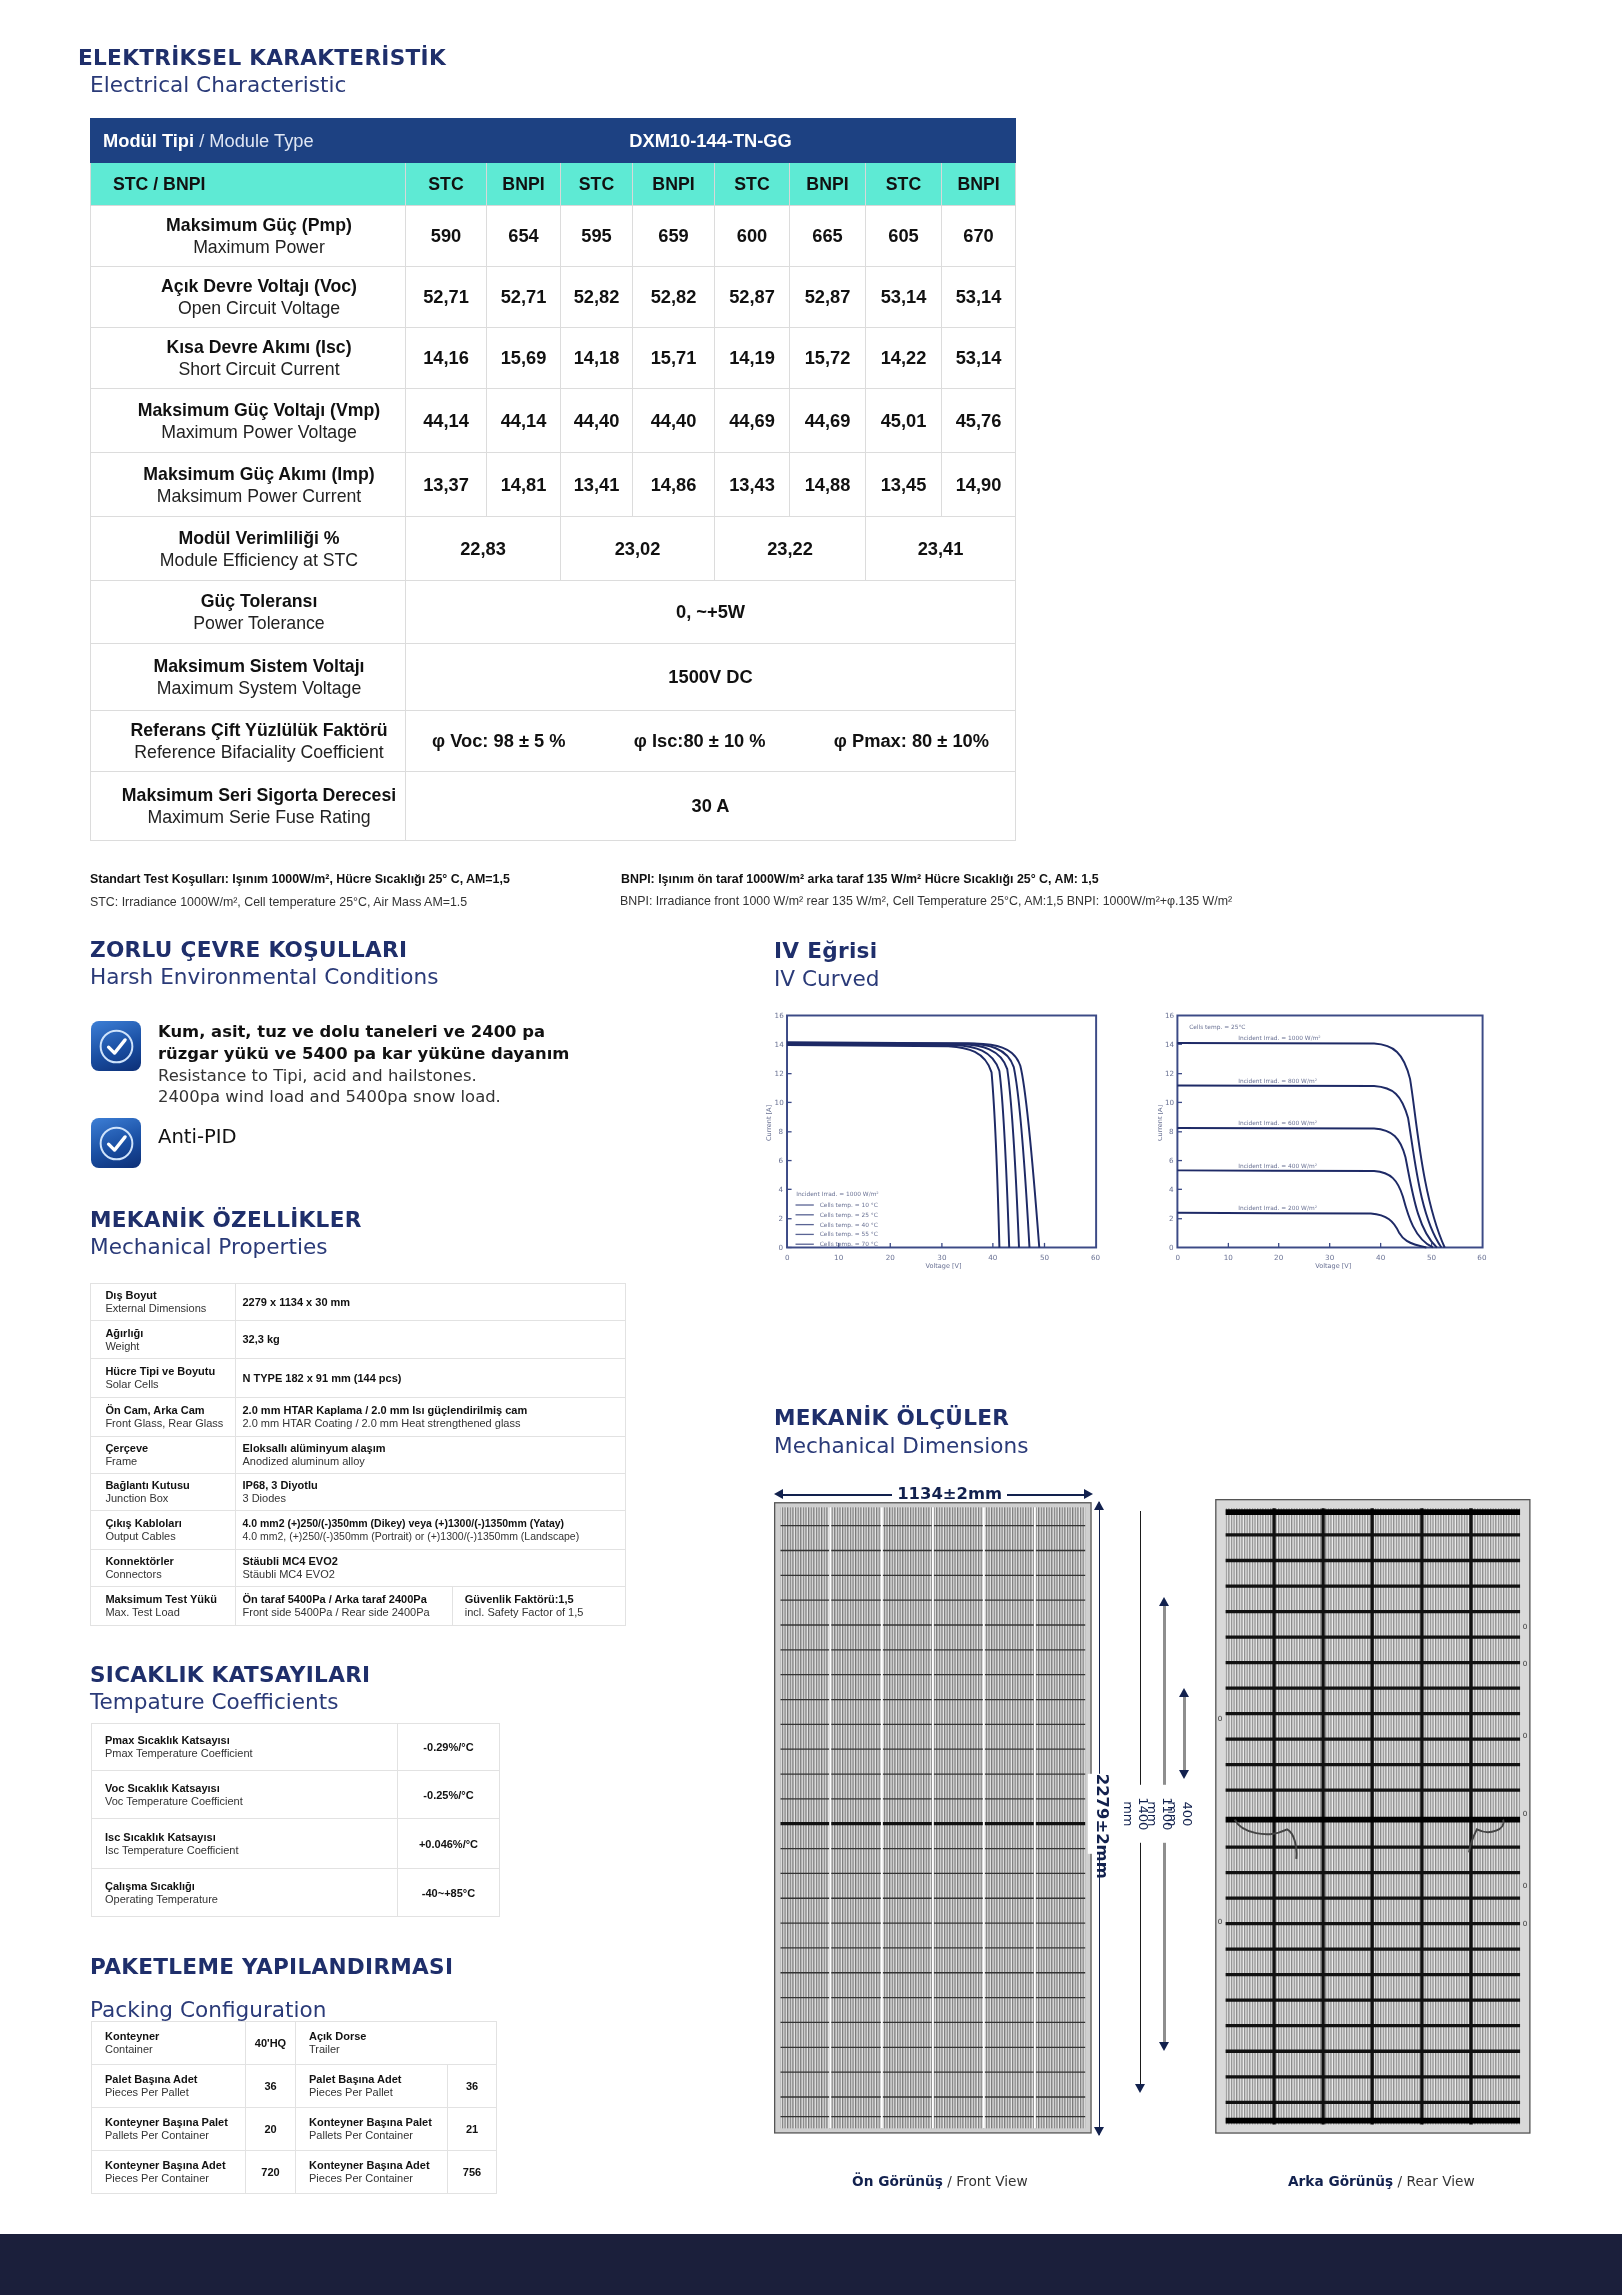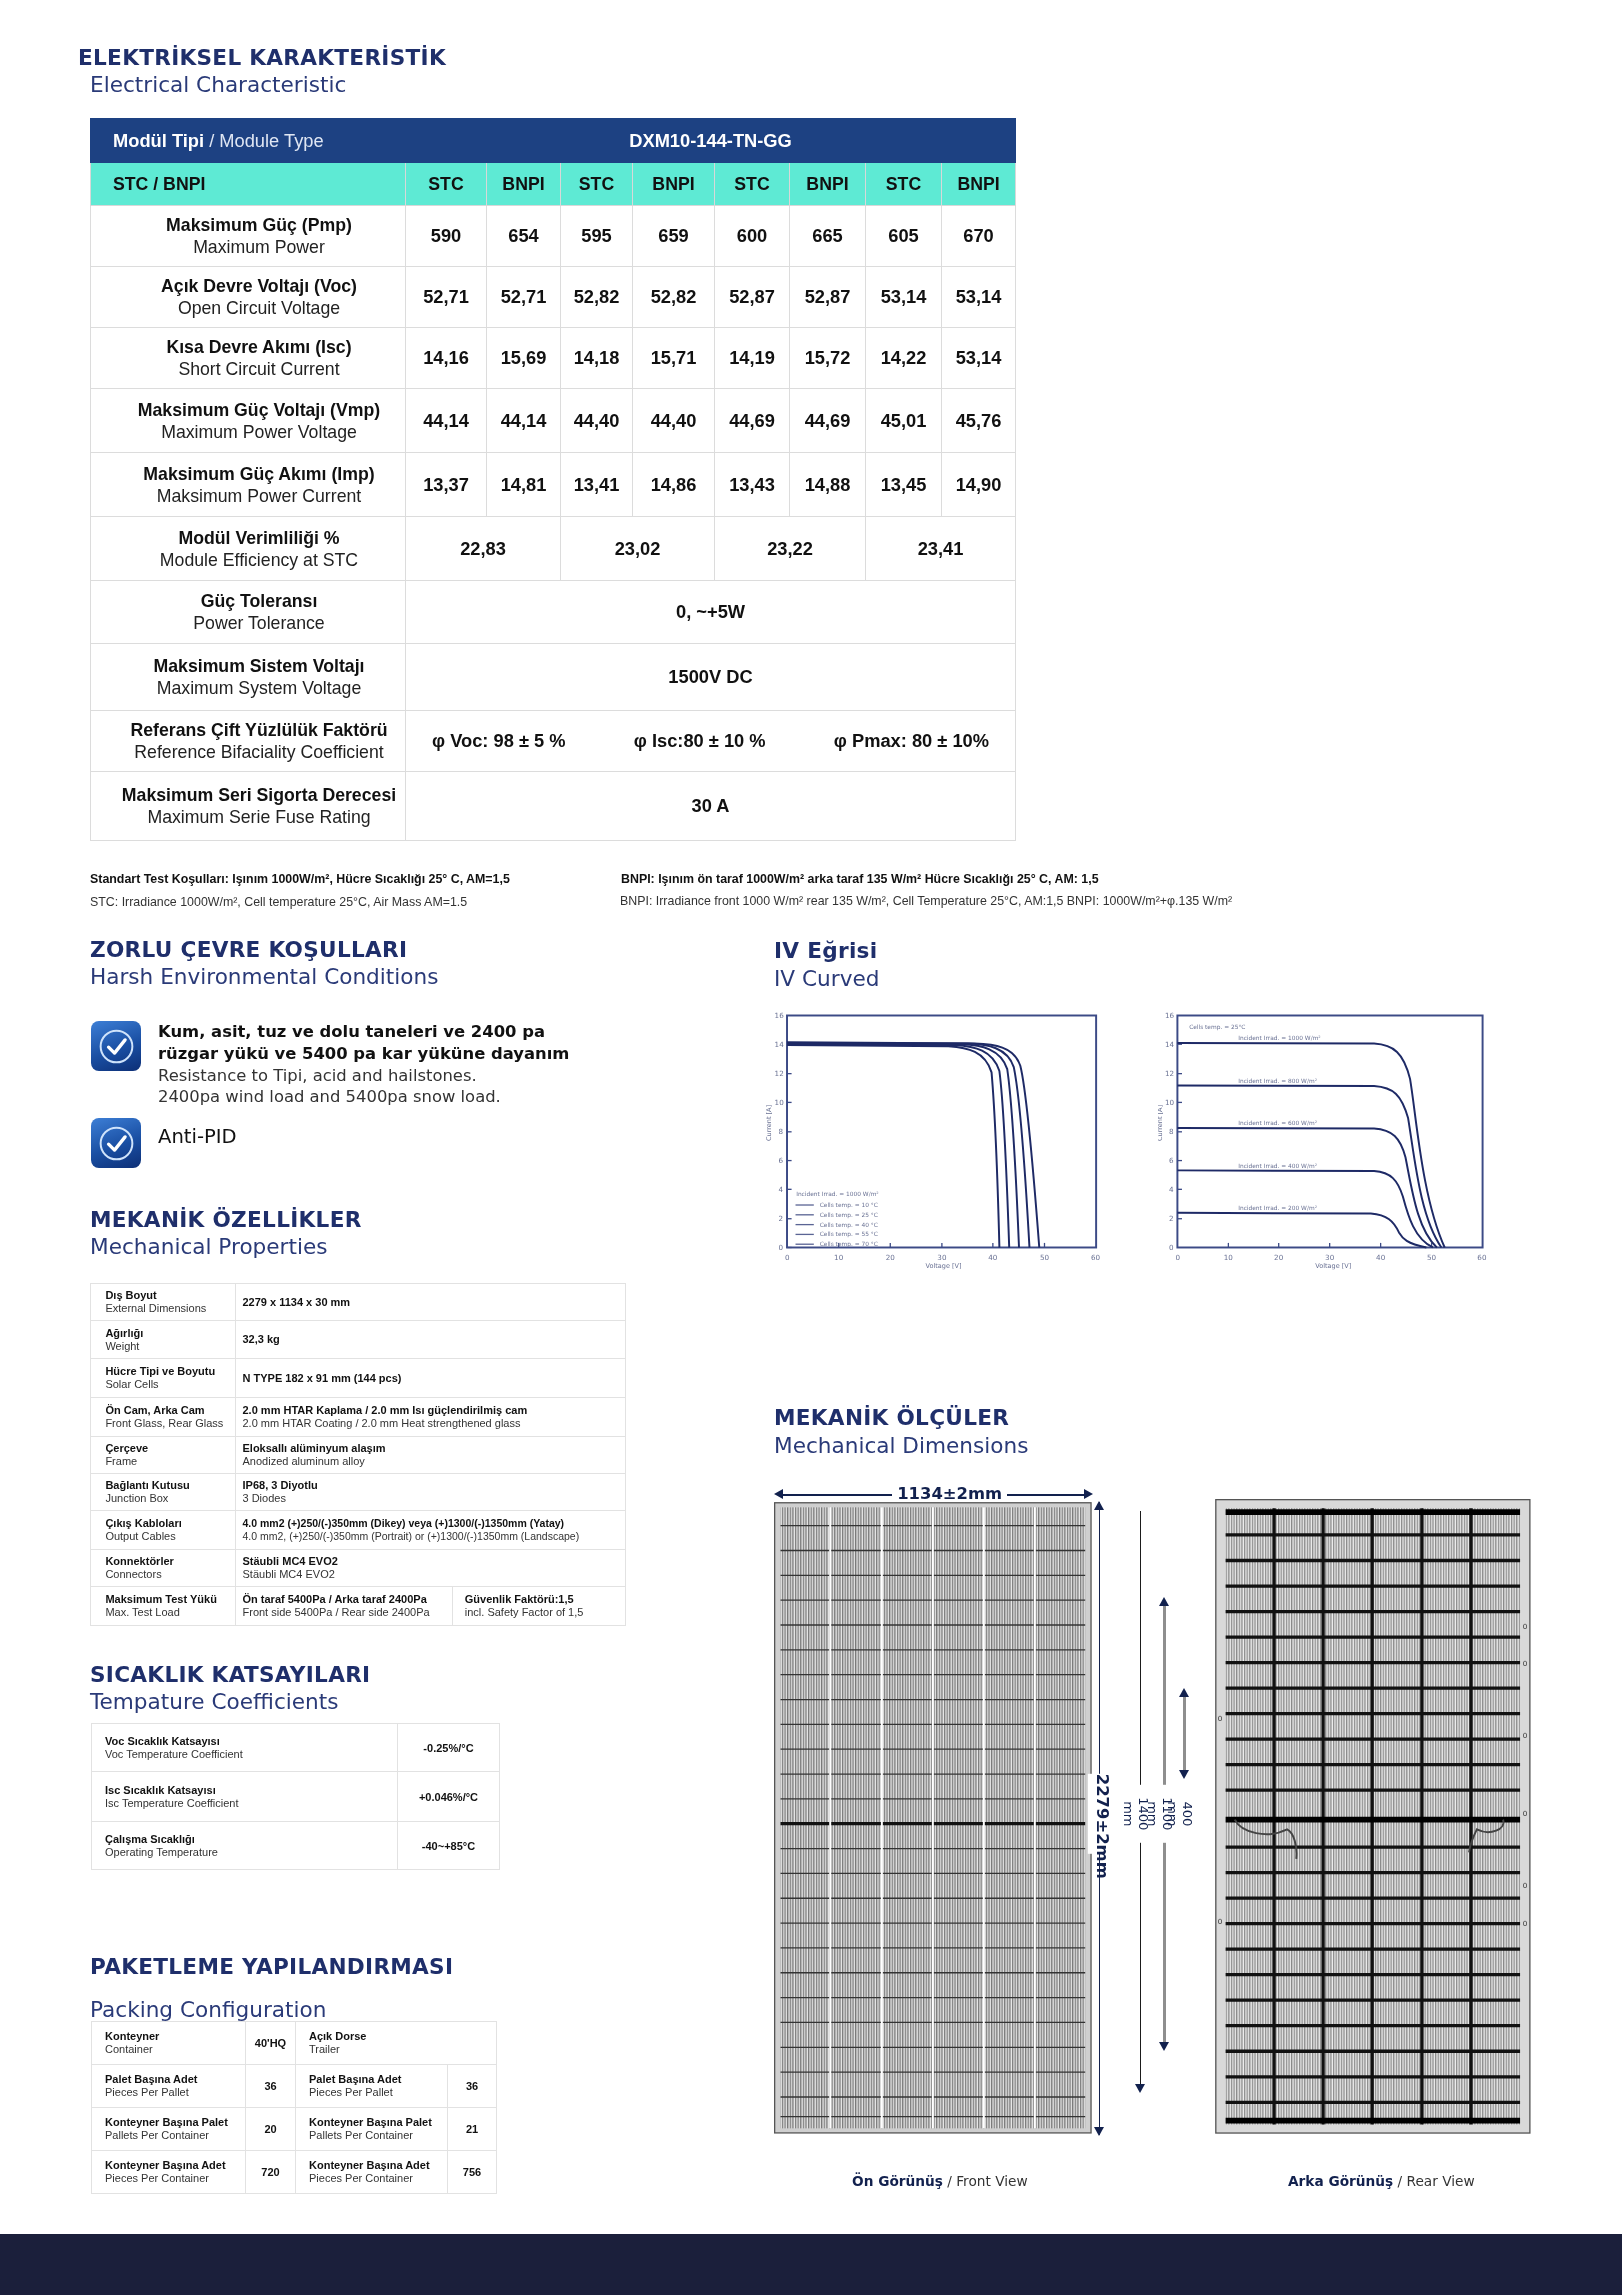--- a/index.html
+++ b/index.html
@@ -7,21 +7,21 @@
   body { position: relative; font-family: "Liberation Sans", sans-serif; color: #111; }
   .abs { position: absolute; }
 
   .sec-title { font-family: "DejaVu Sans", sans-serif; font-weight: bold; color: #1f2f6b; font-size: 21.6px; letter-spacing: 0.3px; line-height: 1.15; }
   .sec-sub { font-family: "DejaVu Sans", sans-serif; color: #2a3a78; font-size: 21.6px; line-height: 1.25; font-weight: normal; }
 
   
   #elec { left: 90px; top: 118px; width: 924px; border-collapse: collapse; table-layout: fixed; }
   #elec td { border: 1.3px solid #dcdcdc; text-align: center; font-weight: bold; font-size: 18.3px; color: #111; }
   #elec tr.head td { background: #1d4182; color: #fff; border-color: #1d4182; height: 44px; font-size: 18.3px; }
-  #elec tr.head td.lbl { text-align: left; padding-left: 22px; }
+  #elec tr.head td.lbl { text-align: left; padding-left: 12px; }
   #elec tr.head .light { font-weight: normal; color: #dfe6f3; }
   #elec tr.sub td { background: #5eead4; border-color: #d8d8d8; height: 43px; font-size: 17.7px; }
   #elec tr.sub td.lbl { text-align: left; padding-left: 22px; }
   #elec td.lbl { text-align: center; padding-left: 22px; }
   #elec .l1 { display: block; font-weight: bold; font-size: 17.7px; line-height: 22px; }
   #elec .l2 { display: block; font-weight: normal; font-size: 17.7px; line-height: 22px; color: #222; }
 
   .note-b { font-size: 12.4px; font-weight: bold; color: #111; white-space: nowrap; }
   .note-n { font-size: 12.4px; color: #333; white-space: nowrap; }
 
@@ -440,20 +440,27 @@
 
 <div class="abs sec-title" style="left:90px;top:1663px;">SICAKLIK KATSAYILARI</div>
 <div class="abs sec-sub" style="left:90px;top:1689px;">Tempature Coefficients</div>
 
 <table class="small" style="left:91px;top:1723px;width:408px;">
   <colgroup>
       <col style="width:306px">
       <col style="width:102px">
     </colgroup>
   <tbody>
+      <tr style="height:47px">
+        <td style="padding-left:13px">
+          <span class="b">Pmax Sıcaklık Katsayısı</span>
+          <span class="n">Pmax Temperature Coefficient</span>
+        </td>
+        <td class="c">-0.29%/°C</td>
+      </tr>
   <tr style="height:48px">
         <td style="padding-left:13px">
           <span class="b">Voc Sıcaklık Katsayısı</span>
           <span class="n">Voc Temperature Coefficient</span>
         </td>
         <td class="c">-0.25%/°C</td>
       </tr>
   <tr style="height:50px">
         <td style="padding-left:13px">
           <span class="b">Isc Sıcaklık Katsayısı</span>

